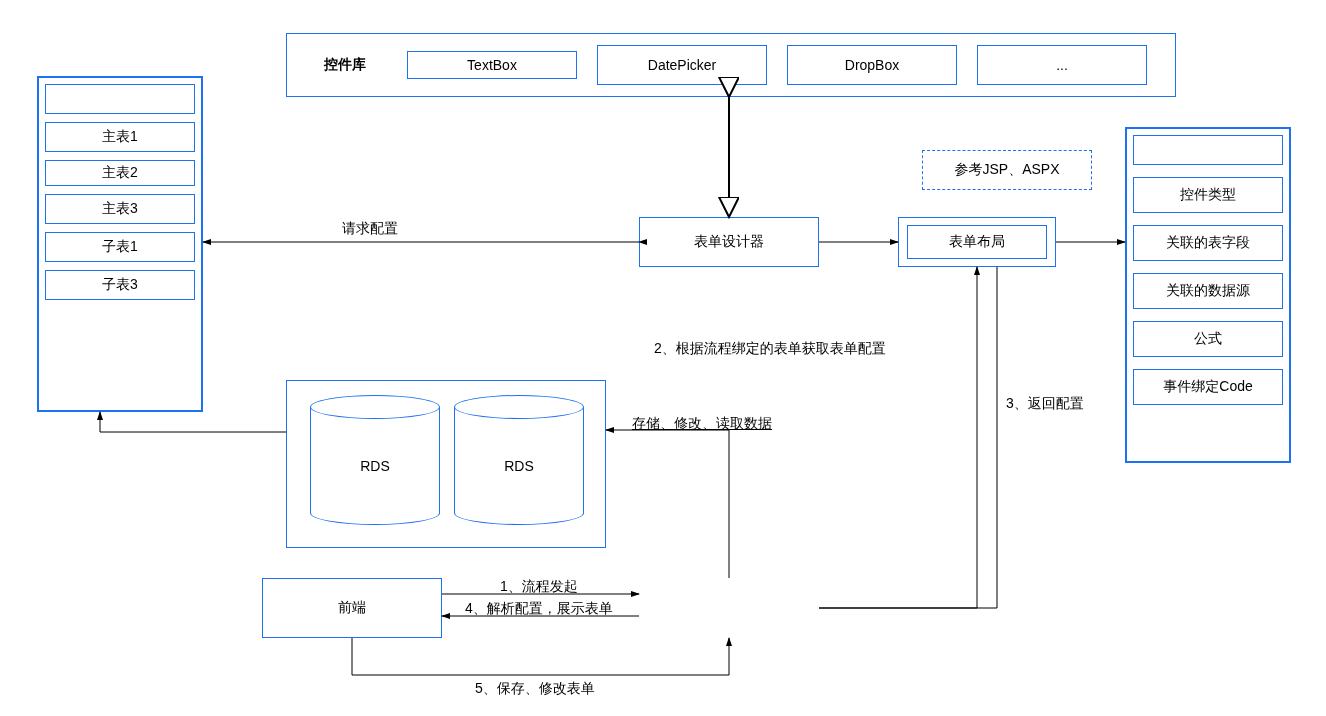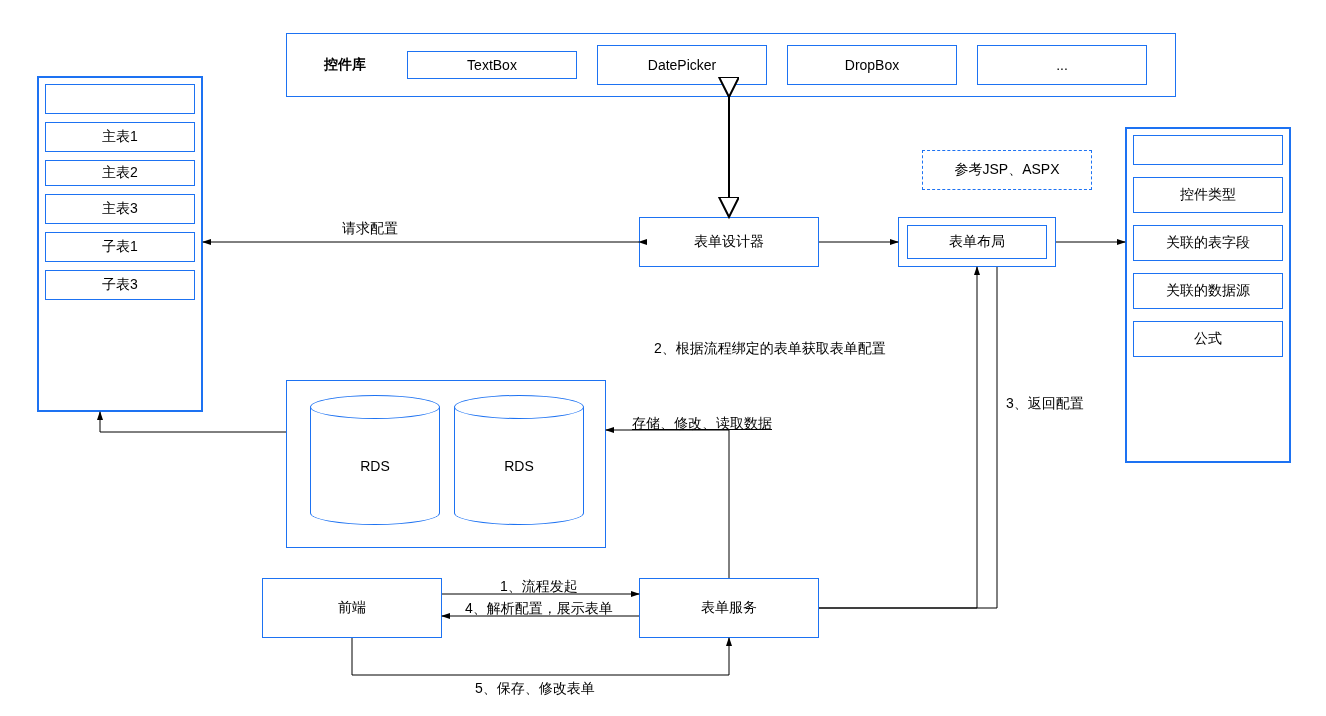--- a/index.html
+++ b/index.html
@@ -68,20 +68,23 @@
       </div>
     <div class="inner-box" style="width:150px; height:36px;">
         <span>关联的表字段</span>
       </div>
     <div class="inner-box" style="width:150px; height:36px;">
         <span>关联的数据源</span>
       </div>
     <div class="inner-box" style="width:150px; height:36px;">
         <span>公式</span>
       </div>
+    <div class="inner-box" style="width:150px; height:36px;">
+        <span>事件绑定Code</span>
+      </div>
   </div>
 
   <div class="box" style="left:639px; top:217px; width:180px; height:50px;">
       <span>表单设计器</span>
     </div>
 
   <div class="box" style="left:898px; top:217px; width:158px; height:50px;">
     <div class="inner-box" style="width:140px; height:34px;">
         <span>表单布局</span>
       </div>
@@ -102,23 +105,20 @@
     <div class="top"></div>
     <div class="body" style="height:118px;">
         <span>RDS</span>
       </div>
   </div>
 
   <div class="box" style="left:262px; top:578px; width:180px; height:60px;">
       <span>前端</span>
     </div>
 
-  <div class="box" style="left:639px; top:578px; width:180px; height:60px;">
-      <span>表单服务</span>
-    </div>
 
   <div class="label" style="left:342px; top:220px;">请求配置</div>
   <div class="label" style="left:500px; top:578px;">1、流程发起</div>
   <div class="label" style="left:465px; top:600px;">4、解析配置，展示表单</div>
   <div class="label" style="left:475px; top:680px;">5、保存、修改表单</div>
   <div class="label" style="left:654px; top:340px;">2、根据流程绑定的表单获取表单配置</div>
   <div class="label" style="left:1006px; top:395px;">3、返回配置</div>
   <div class="label" style="left:632px; top:415px;text-decoration:underline;">存储、修改、读取数据</div>
 
   <svg class="arrows">

